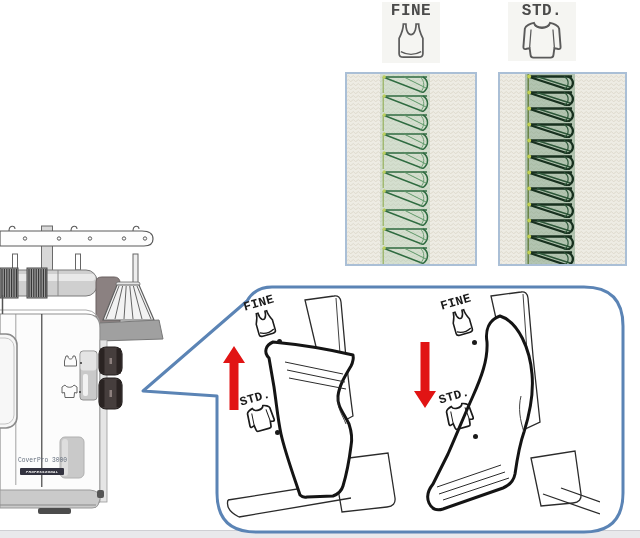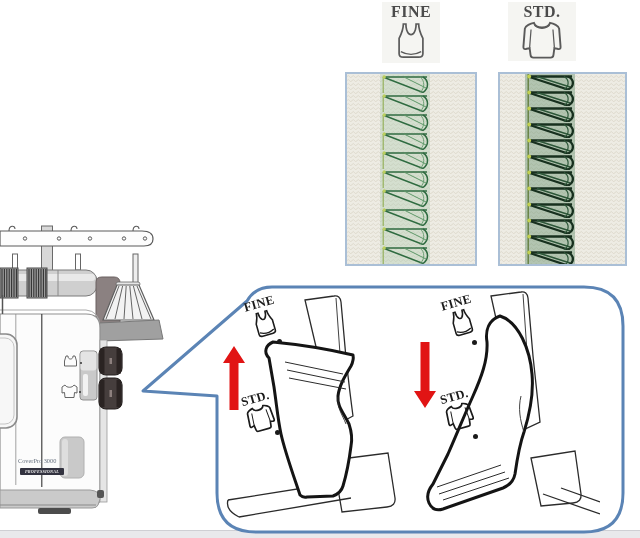--- a/index.html
+++ b/index.html
@@ -1,17 +1,17 @@
 <!DOCTYPE html>
 <html><head>
 <meta charset="utf-8">
 <style>
   html,body{margin:0;padding:0;background:#fff;}
   .canvas{position:relative;width:640px;height:538px;background:#ffffff;overflow:hidden;
-          font-family:Liberation Serif, serif;}
+          font-family:Liberation Mono, monospace;}
   .bottom-strip{position:absolute;left:0;top:530px;width:640px;height:8px;background:#e9e9ec;border-top:1px solid #cfcfd4;}
   .abs{position:absolute;}
   
   .legend{position:absolute;display:flex;flex-direction:column;align-items:center;background:#f5f5f2;padding:1px 2px;}
   .legend-label{font-size:16px;font-weight:600;color:#4b4b4b;letter-spacing:.5px;line-height:17px;}
   
   .swatch{position:absolute;border:2px solid #aabfd6;background:#eeece4;}
   
   .c-label{position:absolute;display:flex;flex-direction:column;align-items:center;transform:rotate(-16deg);}
   .c-label .txt{font-size:12.5px;font-weight:700;color:#1b1b1b;line-height:13px;letter-spacing:.3px;}

